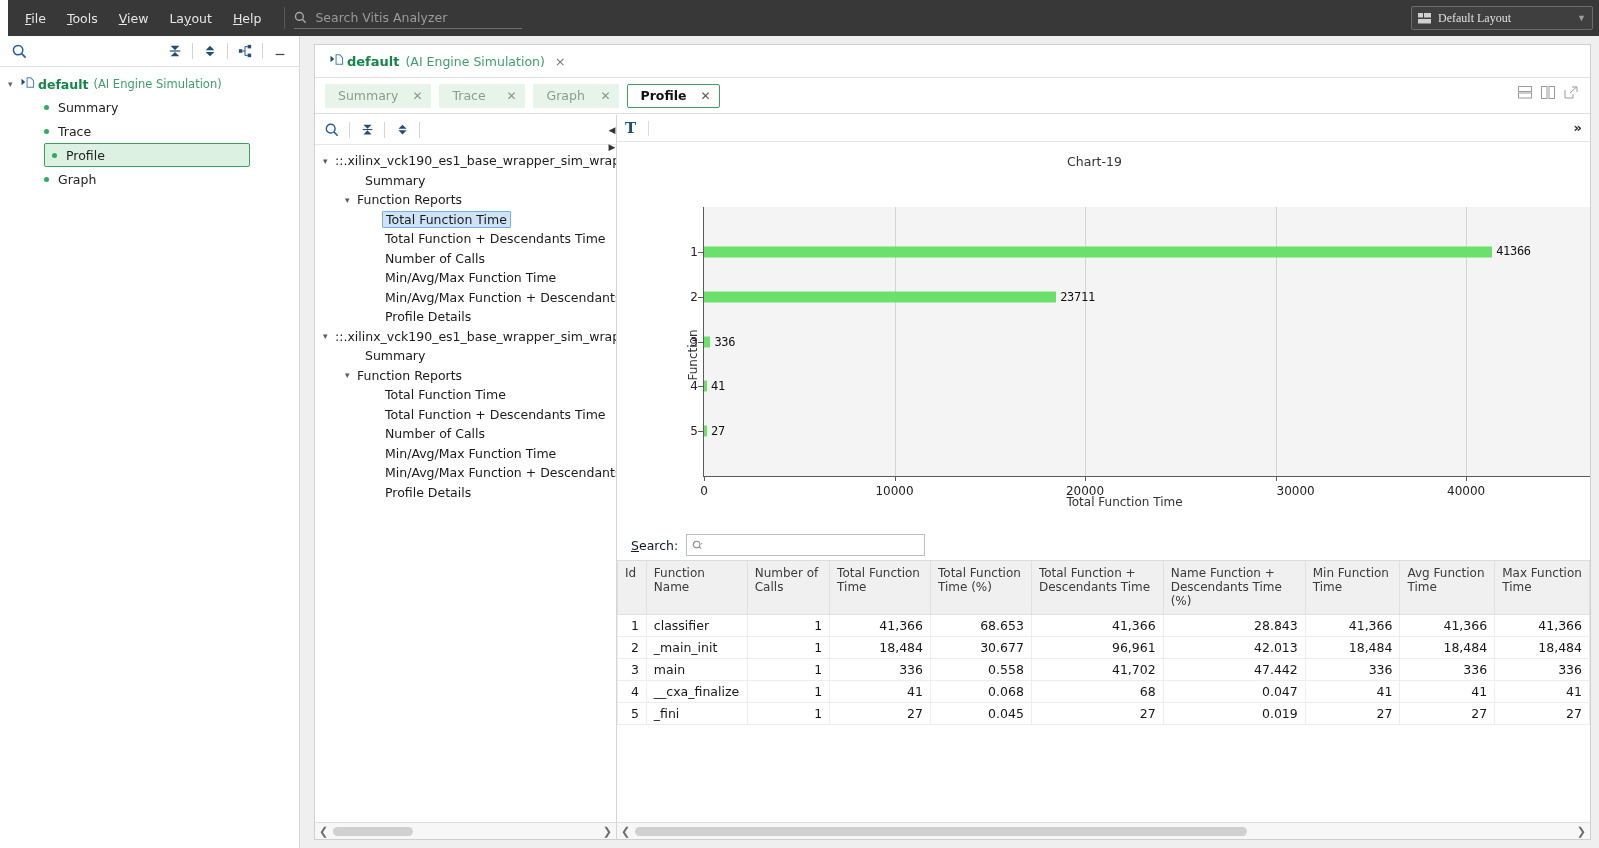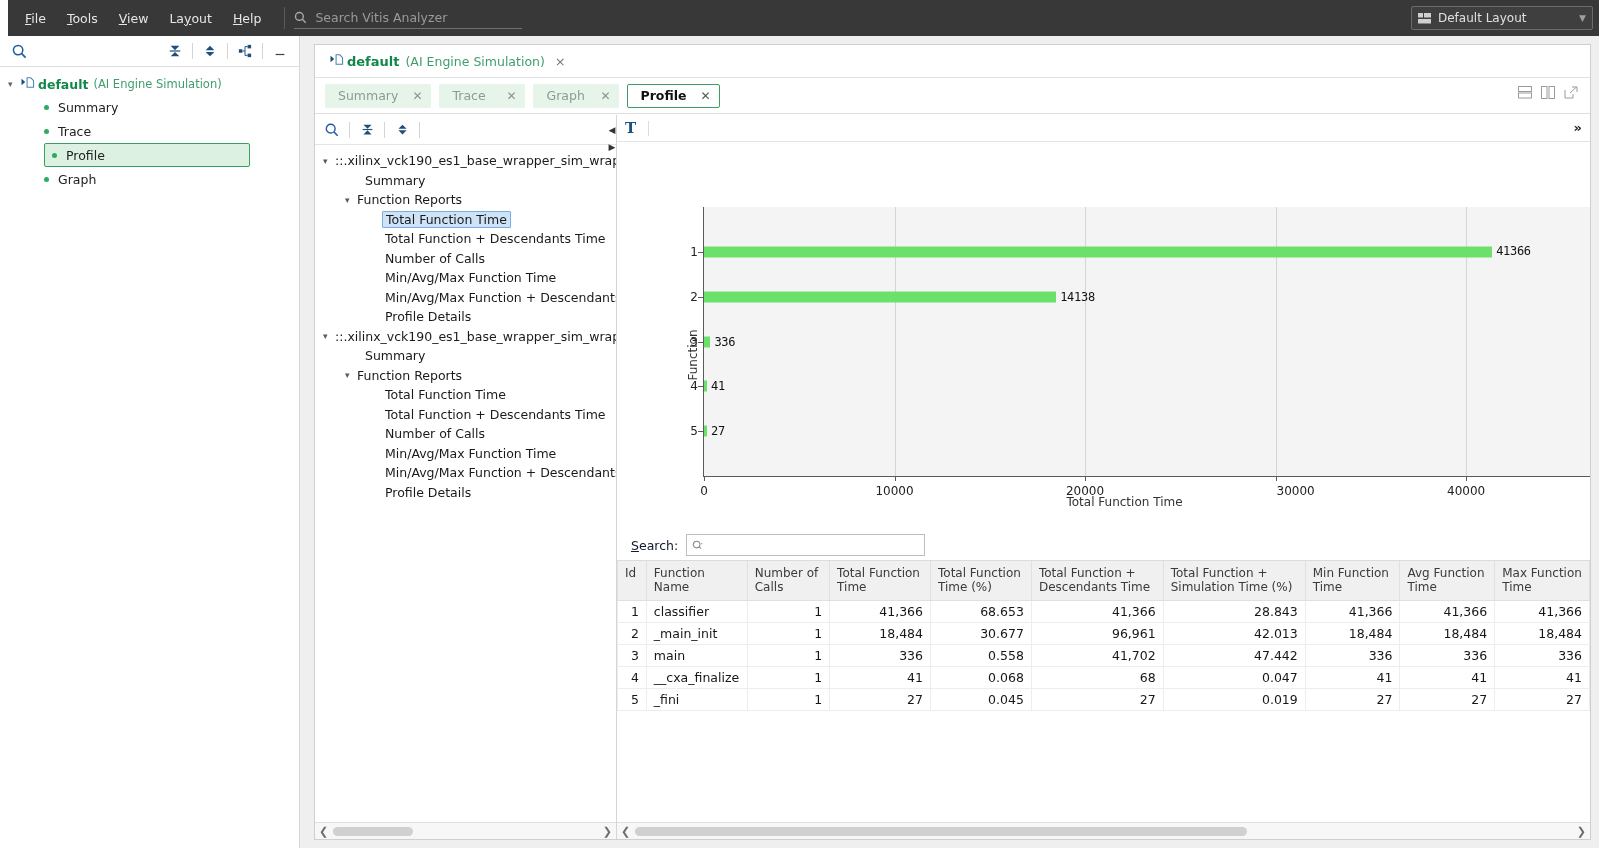--- a/index.html
+++ b/index.html
@@ -39,21 +39,21 @@
   .mag-glyph { stroke: #a9a9a9; fill: none; stroke-width: 1.5; }
   .global-search input {
     background: transparent; border: none; outline: none;
     color: #cfcfcf; font-size: 12.5px; width: 100%;
     font-family: "DejaVu Sans", "Liberation Sans", sans-serif;
   }
   .global-search input::placeholder { color: #9a9a9a; }
   .layout-select {
     position: absolute; right: 14px; top: 6px; width: 182px; height: 24px;
     background: #3f3f3f; border: 1px solid #6b6b6b; border-radius: 2px;
-    display: flex; align-items: center; padding: 0 6px; color: #e0e0e0; font-size: 12px;
+    display: flex; align-items: center; padding: 0 6px; color: #e0e0e0; font-size: 12px; font-family: Liberation Serif, serif;
   }
   .layout-glyph { width: 13px; height: 11px; margin-right: 7px; flex:none; }
   .layout-select .caret { margin-left: auto; color: #9e9e9e; font-size: 9px; }
 
   
   .sidebar {
     position: absolute; left: 0; top: 36px; width: 300px; height: 812px;
     background: #ffffff; border-right: 1px solid #d7d7d7;
   }
   .sidebar-toolbar {
@@ -526,20 +526,21 @@
         </div>
 
         <div class="rightpanel">
           <div class="rp-toolbar">
             <span class="t-glyph">T</span>
             <span class="vdiv"></span>
             <span class="chev-more">»</span>
           </div>
 
           <div class="chartwrap">
+            <div class="chart-title">Chart-19</div>
             <div class="plot">
               <div class="axis-ylabel">Function</div>
               <div class="plot-area" id="plot-area">
                   <div class="xtick-mark" style="left: 0px;"></div>
                   <div class="xtick" style="left: 0px;">0</div>
                   <div class="gridline" style="left: 190.538px;"></div>
                   <div class="xtick-mark" style="left: 190.538px;"></div>
                   <div class="xtick" style="left: 190.538px;">10000</div>
                   <div class="gridline" style="left: 381.075px;"></div>
                   <div class="xtick-mark" style="left: 381.075px;"></div>
@@ -550,21 +551,21 @@
                   <div class="gridline" style="left: 762.151px;"></div>
                   <div class="xtick-mark" style="left: 762.151px;"></div>
                   <div class="xtick" style="left: 762.151px;">40000</div>
                   <div class="ytick" style="top: 44.8333px;">1</div>
                   <div class="ytick-mark" style="top: 44.8333px;"></div>
                   <div class="bar" style="top: 44.8333px; left: 0px; width: 788.178px; background: rgb(107, 224, 107);"></div>
                   <div class="barlabel" style="top: 44px; left: 792.178px;">41366</div>
                   <div class="ytick" style="top: 89.6667px;">2</div>
                   <div class="ytick-mark" style="top: 89.6667px;"></div>
                   <div class="bar" style="top: 89.6667px; left: 0px; width: 352.19px; background: rgb(107, 224, 107);"></div>
-                  <div class="barlabel" style="top: 89.6667px; left: 356.19px;">14138</div>
+                  <div class="barlabel" style="top: 89.6667px; left: 356.19px;">23711</div>
                   <div class="ytick" style="top: 134.5px;">3</div>
                   <div class="ytick-mark" style="top: 134.5px;"></div>
                   <div class="bar" style="top: 134.5px; left: 0px; width: 6.40206px; background: rgb(107, 224, 107);"></div>
                   <div class="barlabel" style="top: 134.5px; left: 10.4021px;">336</div>
                   <div class="ytick" style="top: 179.333px;">4</div>
                   <div class="ytick-mark" style="top: 179.333px;"></div>
                   <div class="bar" style="top: 179.333px; left: 0px; width: 3px; background: rgb(107, 224, 107);"></div>
                   <div class="barlabel" style="top: 179.333px; left: 7px;">41</div>
                   <div class="ytick" style="top: 224.167px;">5</div>
                   <div class="ytick-mark" style="top: 224.167px;"></div>
@@ -604,21 +605,21 @@
                   <col style="width:92px">
               </colgroup>
               <thead>
                   <tr id="thead-row">
                     <th style="text-align: left;">Id</th>
                     <th>Function Name</th>
                     <th>Number of Calls</th>
                     <th>Total Function Time</th>
                     <th>Total Function Time (%)</th>
                     <th>Total Function + Descendants Time</th>
-                    <th>Total Function + Simulation Time (%)</th>
+                    <th>Name Function + Descendants Time (%)</th>
                     <th>Min Function Time</th>
                     <th>Avg Function Time</th>
                     <th>Max Function Time</th>
                   </tr>
                 </thead>
               <tbody id="tbody">
                   <tr>
                     <td class="ta-r num">1</td>
                     <td class="">classifier</td>
                     <td class="ta-r num">1</td>

